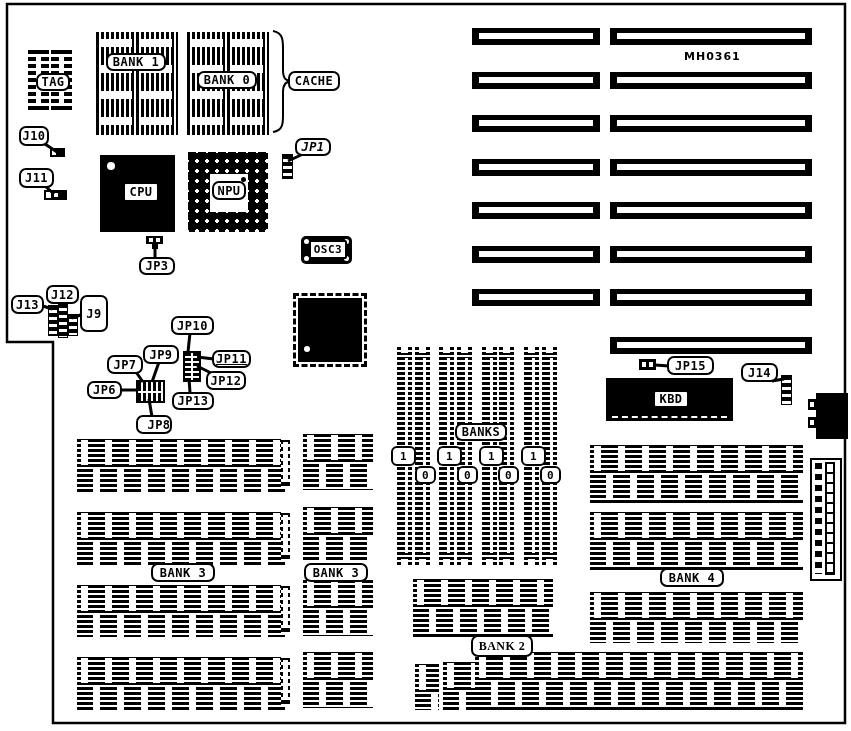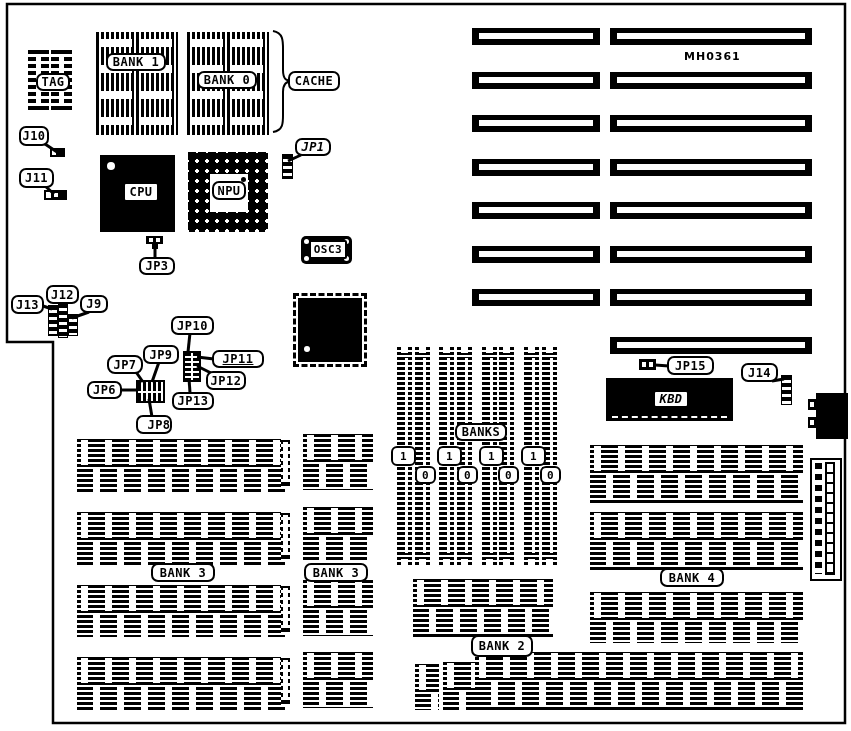--- a/index.html
+++ b/index.html
@@ -133,34 +133,34 @@
     <div class="dot" style="left:43px;top:20px;width:5px;height:5px;background:#fff;"></div>
   </div>
   <div class="callout small" style="left:309px;top:240px;width:38px;height:19px;border-radius:2px;text-align:center;">OSC3</div>
 
   <div class="qfp" style="left:298px;top:298px;width:64px;height:64px;">
     <div class="dot" style="left:6px;top:48px;width:6px;height:6px;background:#fff;"></div>
   </div>
 
   <div class="callout" style="left:46px;top:276px;width:33px;height:19px;margin-top:9px;">J12</div>
   <div class="callout" style="left:11px;top:295px;width:33px;height:19px;">J13</div>
-  <div class="callout" style="left:80px;top:295px;width:28px;height:18px;">J9</div>
+  <div class="callout" style="left:80px;top:295px;width:28px;height:37px;">J9</div>
   <div class="vstrip" style="left:48px;top:305px;width:8px;height:29px;"></div>
   <div class="vstrip" style="left:58px;top:303px;width:8px;height:33px;"></div>
   <div class="vstrip" style="left:68px;top:314px;width:8px;height:20px;"></div>
 
   <div class="hdr" style="left:136px;top:380px;width:25px;height:19px;background-image:linear-gradient(#fff,#fff),repeating-linear-gradient(90deg,#000 0 3px,transparent 3px 5px);background-size:100% 2px,100% 100%;background-position:0 center,0 0;background-repeat:no-repeat;"></div>
-  <div class="callout" style="left:107px;top:355px;width:36px;height:19px;border-radius:8px;">JP7</div>
+  <div class="callout" style="left:107px;top:355px;width:36px;height:19px;">JP7</div>
   <div class="callout" style="left:143px;top:345px;width:36px;height:19px;">JP9</div>
   <div class="callout" style="left:87px;top:381px;width:35px;height:18px;">JP6</div>
   <div class="callout" style="left:136px;top:415px;width:36px;height:19px;padding-left:12px;">JP8</div>
 
   <div class="hdr" style="left:183px;top:351px;width:14px;height:27px;background-image:linear-gradient(#fff,#fff),repeating-linear-gradient(180deg,#000 0 3px,transparent 3px 5px);background-size:2px 100%,100% 100%;background-position:center 0,0 0;background-repeat:no-repeat;"></div>
   <div class="callout" style="left:171px;top:316px;width:43px;height:19px;">JP10</div>
-  <div class="callout" style="left:212px;top:350px;width:52px;height:18px;text-decoration:underline;">JP11</div>
+  <div class="callout" style="left:212px;top:350px;width:39px;height:18px;text-decoration:underline;">JP11</div>
   <div class="callout" style="left:206px;top:371px;width:40px;height:19px;">JP12</div>
   <div class="callout" style="left:172px;top:392px;width:42px;height:18px;">JP13</div>
 
   <div class="isa" style="left:472px;top:28px;width:128px;"></div>
   <div class="isa" style="left:472px;top:72px;width:128px;"></div>
   <div class="isa" style="left:472px;top:115px;width:128px;"></div>
   <div class="isa" style="left:472px;top:159px;width:128px;"></div>
   <div class="isa" style="left:472px;top:202px;width:128px;"></div>
   <div class="isa" style="left:472px;top:246px;width:128px;"></div>
   <div class="isa" style="left:472px;top:289px;width:128px;"></div>
@@ -194,21 +194,21 @@
   <div class="callout small" style="left:498px;top:466px;width:21px;height:18px;">0</div>
   <div class="callout small" style="left:540px;top:466px;width:21px;height:18px;">0</div>
 
   <div class="jmp" style="left:639px;top:359px;width:17px;height:11px;background-image:linear-gradient(#fff,#fff),linear-gradient(#fff,#fff);background-size:4px 5px,4px 5px;background-position:3px 3px,10px 3px;background-repeat:no-repeat;"></div>
   <div class="callout" style="left:667px;top:356px;width:47px;height:19px;">JP15</div>
   <div class="callout" style="left:741px;top:363px;width:37px;height:19px;">J14</div>
   <div class="vstrip" style="left:781px;top:375px;width:9px;height:28px;"></div>
   <div class="chip-black" style="left:606px;top:378px;width:127px;height:43px;">
     <div class="abs" style="left:6px;bottom:3px;width:115px;border-top:2px dashed #fff;"></div>
   </div>
-  <div class="callout" style="left:653px;top:390px;width:36px;height:18px;border-radius:3px;font-style:italic;">KBD</div>
+  <div class="callout" style="left:653px;top:390px;width:36px;height:18px;border-radius:3px;">KBD</div>
 
   <div class="chip-black" style="left:816px;top:393px;width:32px;height:46px;"></div>
   <div class="chip-black" style="left:808px;top:399px;width:10px;height:11px;">
     <div class="abs" style="left:2px;top:3px;width:4px;height:5px;background:#fff;"></div>
   </div>
   <div class="chip-black" style="left:808px;top:417px;width:10px;height:11px;">
     <div class="abs" style="left:2px;top:3px;width:4px;height:5px;background:#fff;"></div>
   </div>
 
   <div class="hdr" style="left:810px;top:458px;width:28px;height:119px;">
@@ -236,15 +236,15 @@
 
   <div class="chips" style="left:590px;top:443px;width:213px;height:60px;"></div>
   <div class="chips" style="left:590px;top:510px;width:213px;height:60px;"></div>
   <div class="chips" style="left:590px;top:590px;width:213px;height:53px;"></div>
   <div class="callout" style="left:660px;top:568px;width:64px;height:19px;">BANK 4</div>
 
   <div class="chips" style="left:413px;top:577px;width:140px;height:60px;"></div>
   <div class="chips" style="left:415px;top:662px;width:24px;height:48px;"></div>
   <div class="chips" style="left:443px;top:660px;width:34px;height:52px;"></div>
   <div class="chips" style="left:475px;top:650px;width:328px;height:62px;"></div>
-  <div class="callout" style="left:471px;top:635px;width:62px;height:22px;">BANK 2</div>
+  <div class="callout" style="left:471px;top:635px;width:62px;height:22px;font-family:Liberation Serif, serif;">BANK 2</div>
 
 </div>
 
 </body></html>

